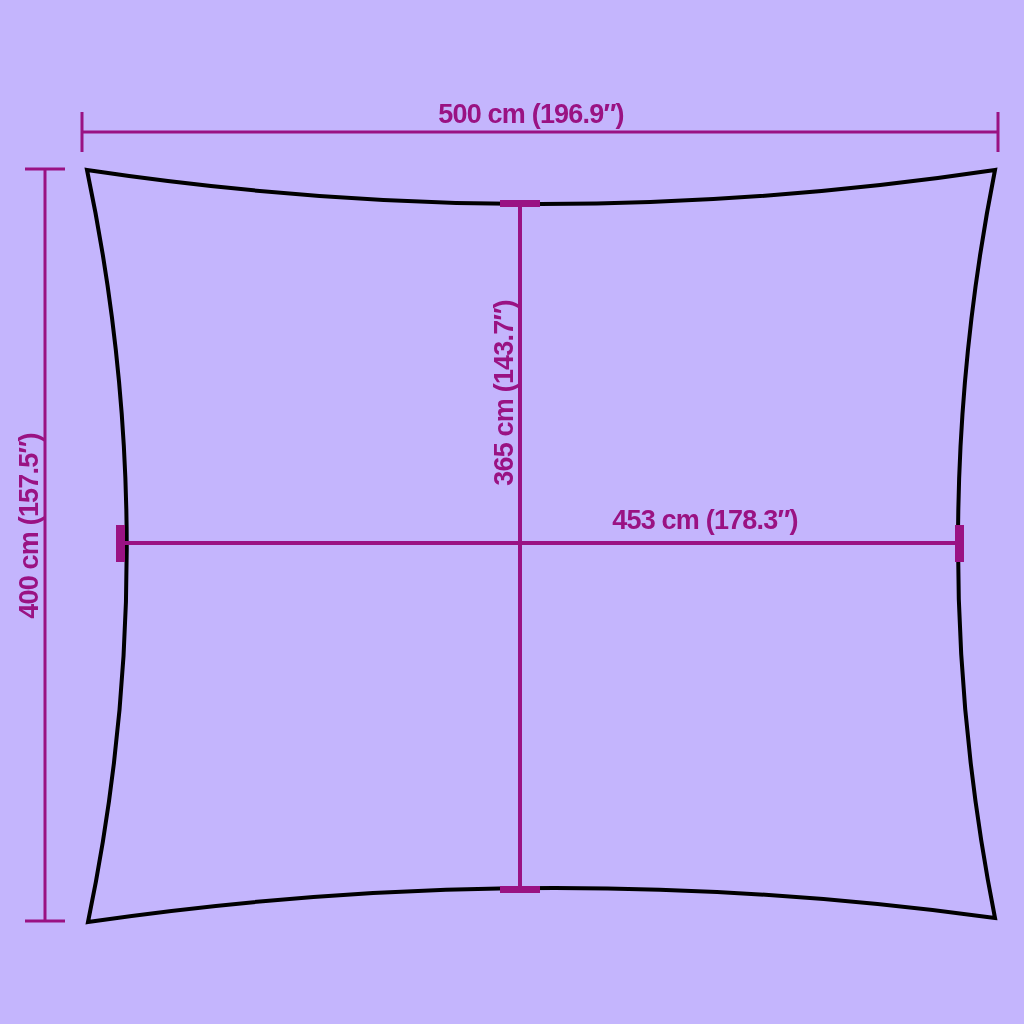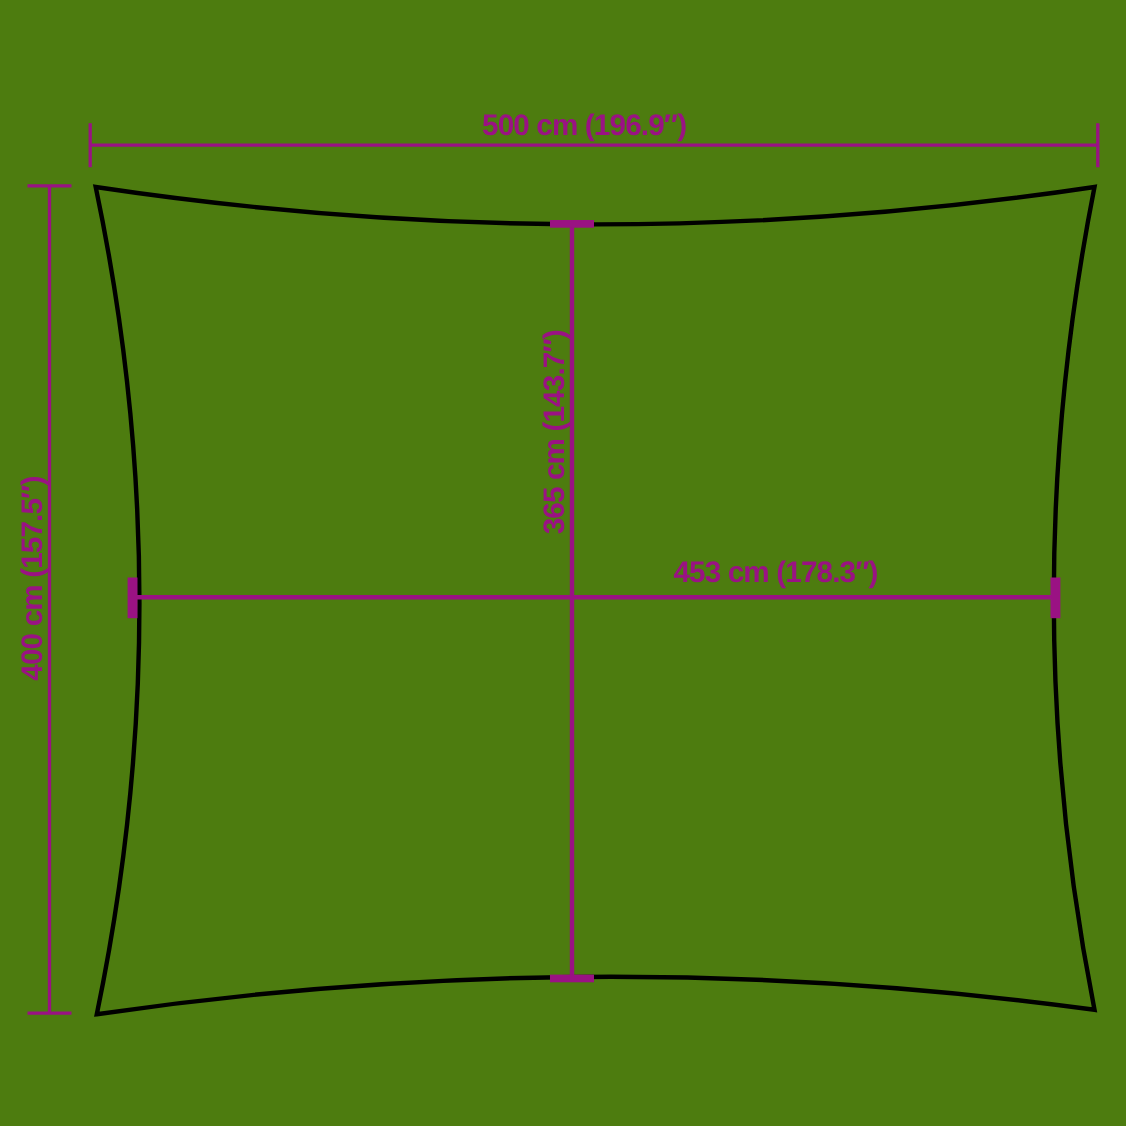--- a/index.html
+++ b/index.html
@@ -7,21 +7,21 @@
     padding: 0;
     width: 1024px;
     height: 1024px;
     background: #ffffff;
     overflow: hidden;
   }
   .stage {
     position: relative;
     width: 1024px;
     height: 1024px;
-    background: #4d7c0f;
+    background: #c4b5fd;
   }
   svg { display: block; }
   .dim-label {
     font-family: "Liberation Sans", sans-serif;
     font-weight: bold;
     font-size: 27px;
     letter-spacing: -0.8px;
   }
 </style>
 </head>

